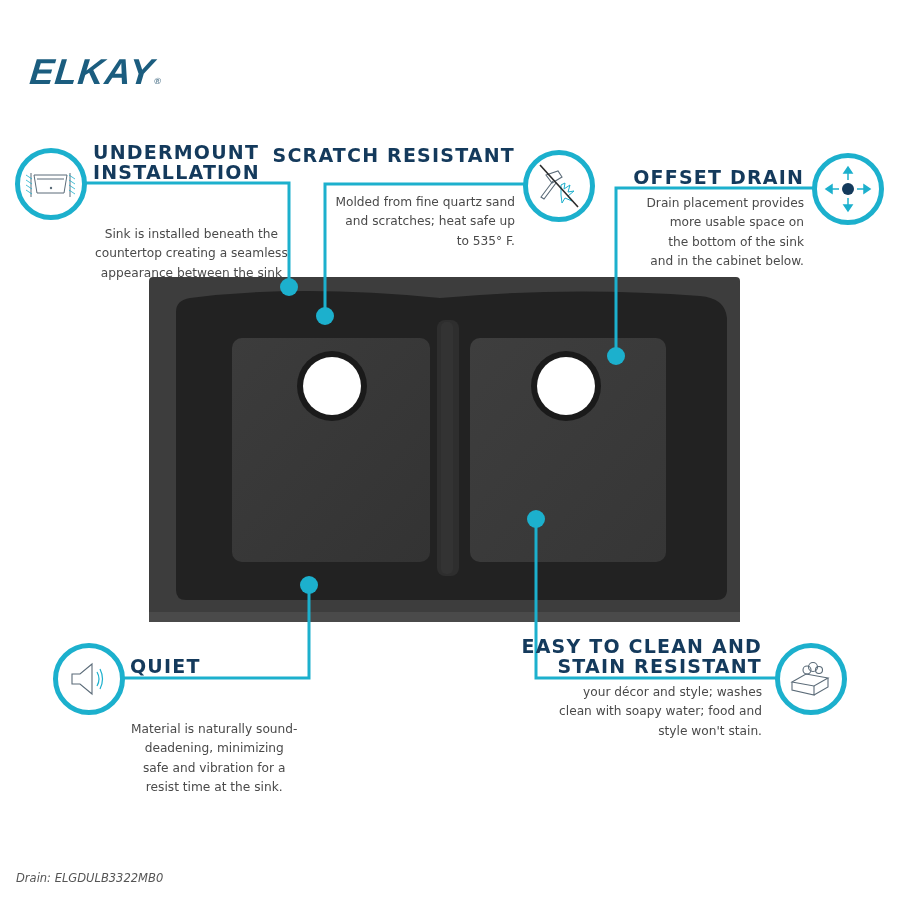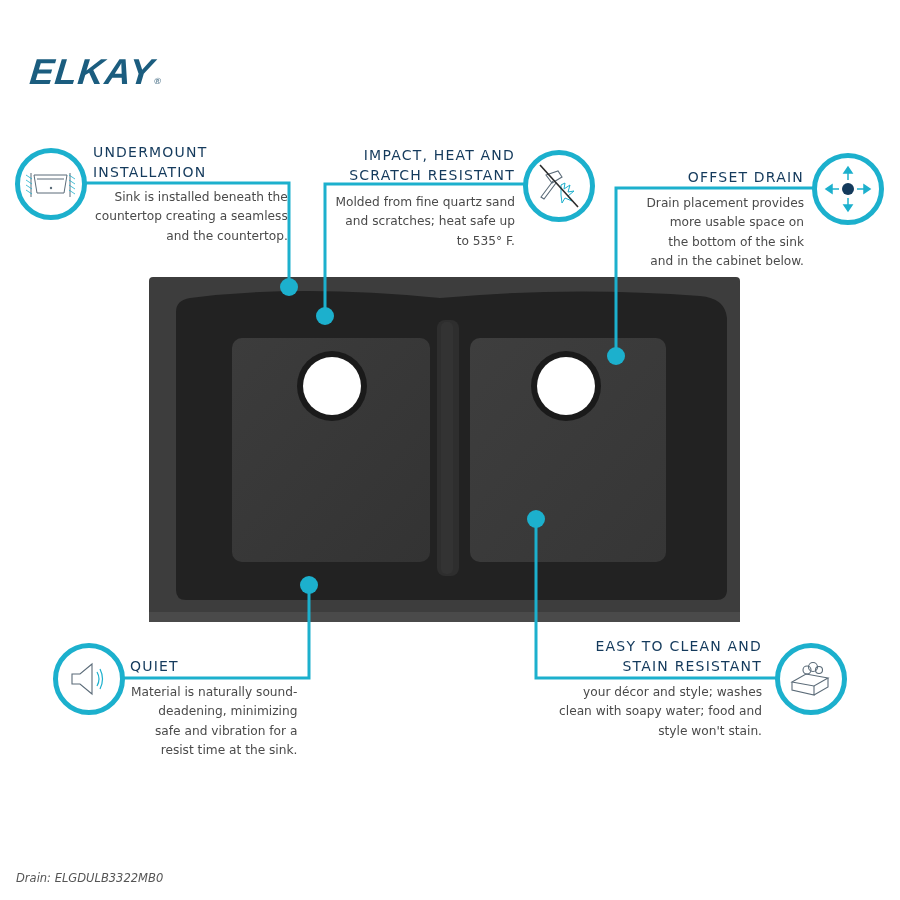--- a/index.html
+++ b/index.html
@@ -3,26 +3,26 @@
 <meta charset="utf-8">
 <style>
   html, body { margin: 0; padding: 0; background: #ffffff; }
   body { width: 900px; height: 900px; position: relative; overflow: hidden;
          font-family: "DejaVu Sans", "Liberation Sans", sans-serif; }
   .logo { position: absolute; left: 30px; top: 54px; font-family: "Liberation Sans", sans-serif;
           font-weight: bold; font-style: italic; font-size: 36px; letter-spacing: 1px;
           color: #1b5d7f; transform: skewX(-6deg); line-height: 1; }
   .logo .reg { font-size: 9px; font-style: normal; vertical-align: baseline; color: #5c7f94; margin-left: 1px; }
   .canvas { position: absolute; left: 0; top: 0; width: 900px; height: 900px; }
-  .feat-title { position: absolute; font-weight: normal; font-size: 14px; letter-spacing: 1.2px;
+  .feat-title { position: absolute; font-weight: bold; font-size: 19px; letter-spacing: 1.2px;
                 color: #143a5c; line-height: 20px; white-space: nowrap; }
   .feat-desc { position: absolute; font-size: 12.2px; color: #4a4a4a; line-height: 19.3px;
                font-family: "DejaVu Sans", sans-serif; }
   .right { text-align: right; }
-  .left { text-align: right; }
+  .left { text-align: center; margin-top: 37px; }
   .line { white-space: nowrap; display: block; }
   .icon-ring { position: absolute; width: 62px; height: 62px; border-radius: 50%;
                border: 5px solid #1cb0cd; background: #ffffff; }
   .icon-ring svg { position: absolute; left: 0; top: 0; width: 62px; height: 62px; }
   .shown { position: absolute; left: 16px; top: 871px; font-size: 11.5px; font-style: italic;
            color: #555555; font-family: "DejaVu Sans", sans-serif; }
 </style>
 </head>
 <body>
 
@@ -94,25 +94,24 @@
     <circle cx="31" cy="35" r="1.2" fill="#5b6b78"></circle>
   </svg>
 </div>
 <div class="feat-title" style="left:93px; top:142px;">
   <span class="line">UNDERMOUNT</span>
   <span class="line">INSTALLATION</span>
 </div>
 <div class="feat-desc left" style="left:95px; top:188px;">
   <span class="line">Sink is installed beneath the</span>
   <span class="line">countertop creating a seamless</span>
-  <span class="line">and the countertop.</span>
+  <span class="line">appearance between the sink</span>
 </div>
 
 <div class="feat-title right" style="right:385px; top:145px;">
-  <span class="line">IMPACT, HEAT AND</span>
   <span class="line">SCRATCH RESISTANT</span>
 </div>
 <div class="icon-ring" style="left:523px; top:150px;">
   <svg viewBox="0 0 62 62">
     <g stroke="#5b6b78" stroke-width="1.1" fill="none">
       <path d="M18,20 L30,16 L34,22 L24,28 Z"></path>
       <path d="M25,26 L13,42 L16,44 L28,28"></path>
     </g>
     <path d="M33,30 L37,28 L36,34 L42,30 L40,37 L46,36 L40,41 L44,46 L37,43 L34,48 L33,40 Z" stroke="#1cb0cd" stroke-width="1" fill="none"></path>
     <line x1="12" y1="10" x2="50" y2="52" stroke="#2b2b2b" stroke-width="1.6"></line>

